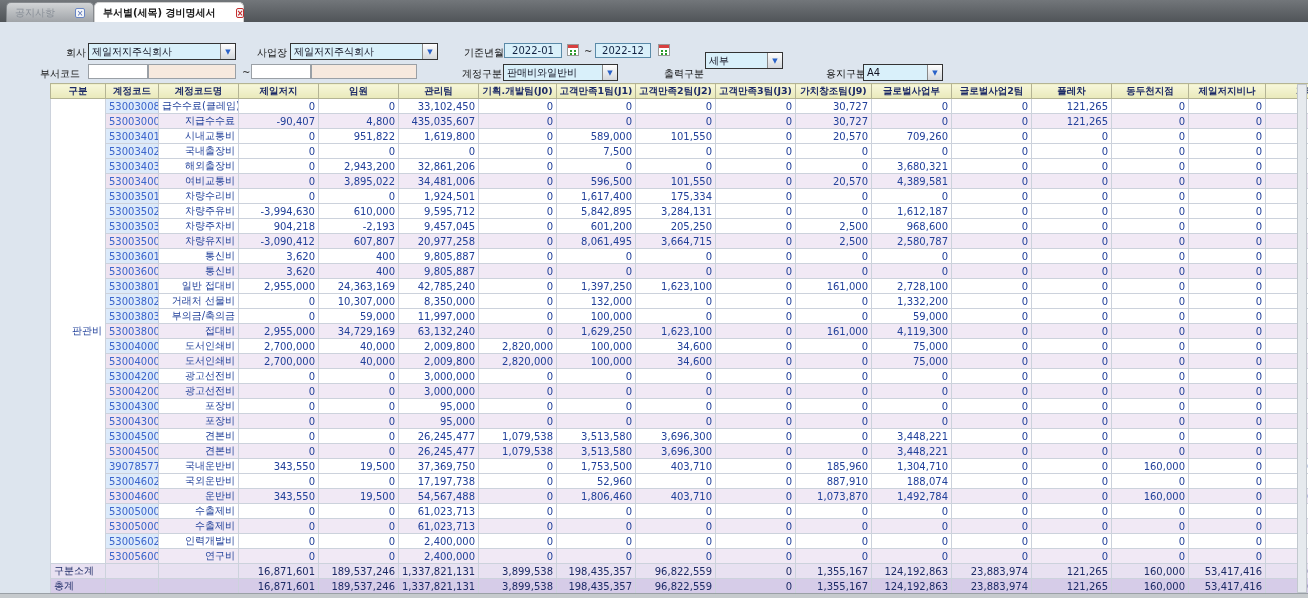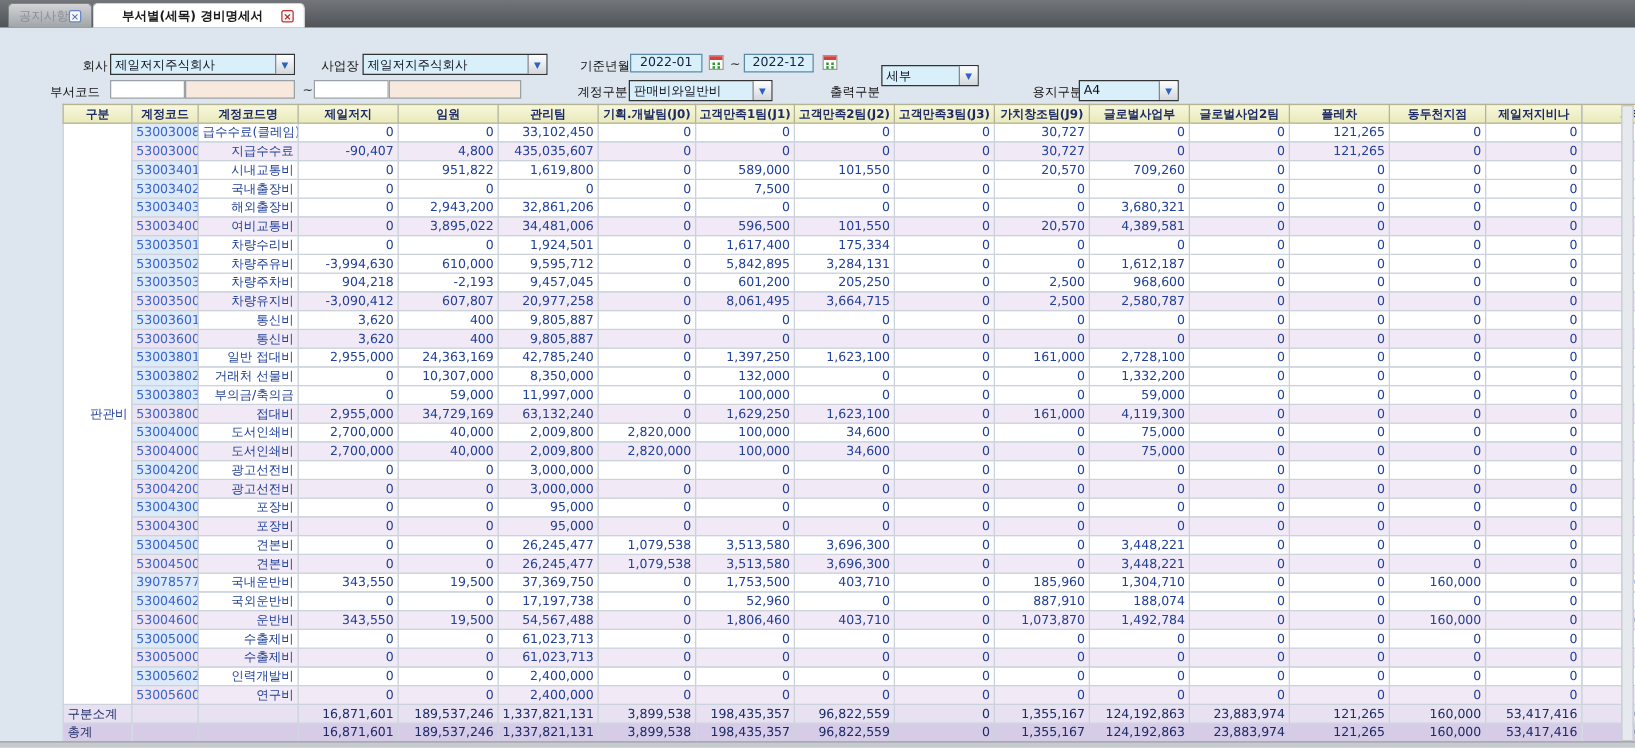--- a/index.html
+++ b/index.html
@@ -2,24 +2,24 @@
 <html><head>
 <meta charset="utf-8">
 <style>
   * { margin:0; padding:0; box-sizing:border-box; }
   body { width:1308px; height:598px; font-family:"DejaVu Sans",sans-serif; background:#aab0b6; }
   .app { position:relative; width:1308px; height:598px; overflow:hidden; background:#dde5ee; }
 
   
   .tabbar { position:absolute; top:0; left:0; right:0; height:22px;
     background:linear-gradient(#72767a,#505458); display:flex; align-items:flex-end; padding-left:6px; }
-  .tab { height:20px; display:flex; align-items:center; padding:0 8px; gap:0;
+  .tab { height:20px; display:flex; align-items:center; padding:0 8px; gap:20px;
     border-radius:5px 5px 0 0; font-size:10px; white-space:nowrap; }
   .tab.inactive { background:linear-gradient(#d2d4d6,#a0a4a8); color:#8a9098; border:1px solid #85898d; border-bottom:none; }
-  .tab.active { background:#fff; color:#1a1a1a; font-weight:bold; width:170px; border:1px solid #d0d0d0; border-bottom:none; }
+  .tab.active { background:#fff; color:#1a1a1a; font-weight:bold; width:150px; border:1px solid #d0d0d0; border-bottom:none; }
   .tab.active .tlabel { flex:1; text-align:center; }
   .tabx { width:10px; height:10px; font-size:8px; line-height:9px; text-align:center;
     background:#f4f6f8; border:1px solid #6a86c4; color:#4a66b4; border-radius:2px; }
   .tabx.red { border-color:#c43030; color:#c42020; }
 
   
   .menustrip { position:absolute; top:22px; left:0; right:0; height:16px;
     background:linear-gradient(#d6d8da,#a8aaac); border-bottom:1px solid #c6c8ca; }
   .menubtn { position:absolute; left:3px; top:2px; width:82px; height:12px;
     background:linear-gradient(#f27070,#c42424 50%,#8e1212); border:1px solid #7c0f0f; border-radius:7px;

